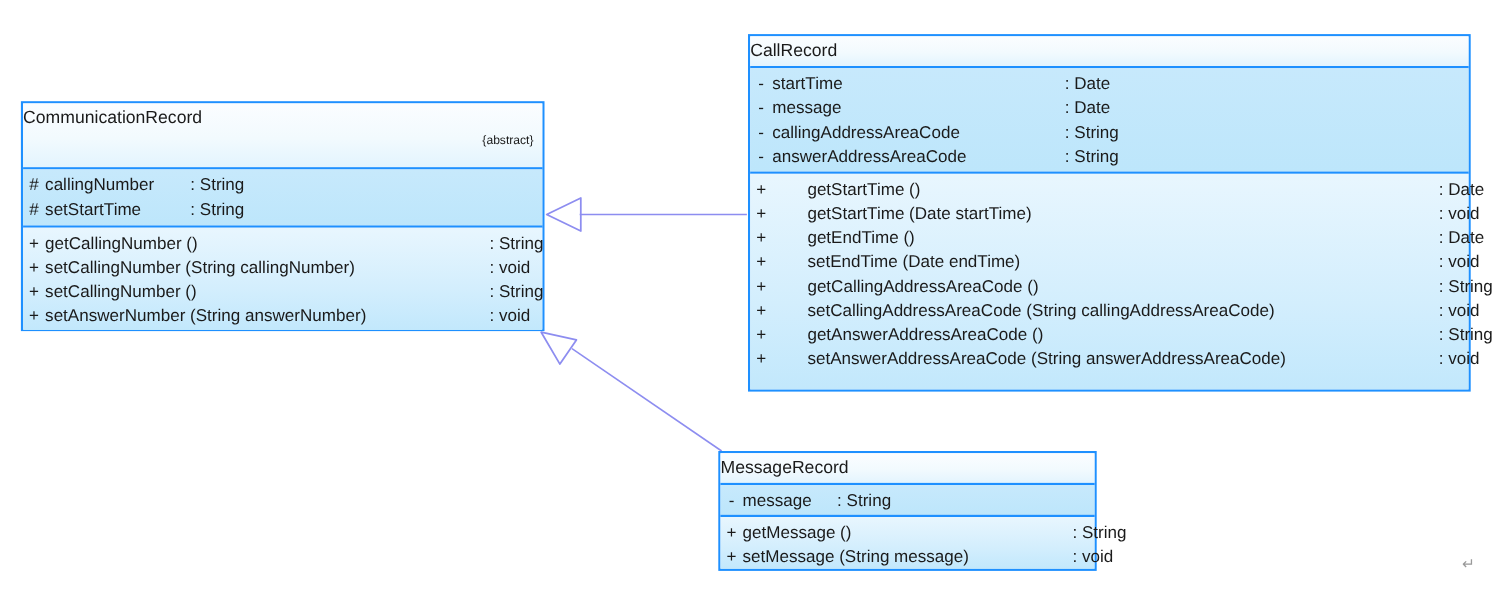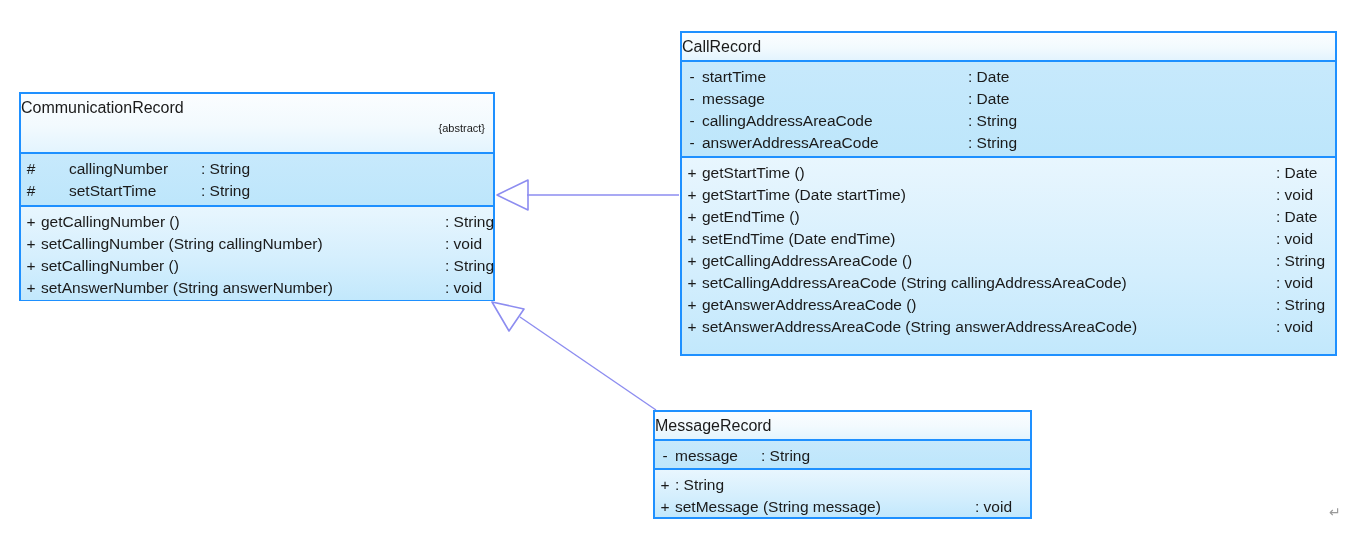--- a/index.html
+++ b/index.html
@@ -76,22 +76,22 @@
   }
   .sig {
     flex: 0 0 auto;
     padding-right: 4px;
   }
   .ret {
     flex: 0 0 auto;
   }
   
   .cr-attr .sig { width: 262px; }
-  .cr-op  .sig { width: 570px; }
-  .comm-attr .sig { width: 128px; margin-left: 28px; }
+  .cr-op  .sig { width: 570px; margin-left: 32px; }
+  .comm-attr .sig { width: 128px; }
   .comm-op  .sig { width: 400px; }
   .msg-attr .sig { width: 82px; }
   .msg-op  .sig { width: 296px; }
 
   .pilcrow {
     position: absolute;
     left: 1329px;
     top: 504px;
     font-size: 14px;
     color: #9a9a9a;
@@ -218,34 +218,35 @@
       <span class="ret">: String</span>
     </div>
     <div class="member-row cr-op">
       <span class="vis">+</span>
       <span class="sig">setAnswerAddressAreaCode (String answerAddressAreaCode)</span>
       <span class="ret">: void</span>
     </div>
   </div>
 </div>
 
-<div class="uml-class" style="left:653px; top:410px; width:379px; height:109px;">
+<div class="uml-class" style="left:653px; top:410px; width:344px; height:109px;">
   <div class="compartment comp-title" style="height:29px;">
     <div class="class-name">MessageRecord</div>
   </div>
   <div class="compartment comp-attrs" style="height:29px;">
     <div class="member-row msg-attr">
       <span class="vis">-</span>
       <span class="sig">message</span>
       <span class="ret">: String</span>
     </div>
   </div>
   <div class="compartment comp-ops" style="height:47px;">
     <div class="member-row msg-op">
       <span class="vis">+</span>
+      <span class="sig">getMessage ()</span>
       <span class="ret">: String</span>
     </div>
     <div class="member-row msg-op">
       <span class="vis">+</span>
       <span class="sig">setMessage (String message)</span>
       <span class="ret">: void</span>
     </div>
   </div>
 </div>
 

